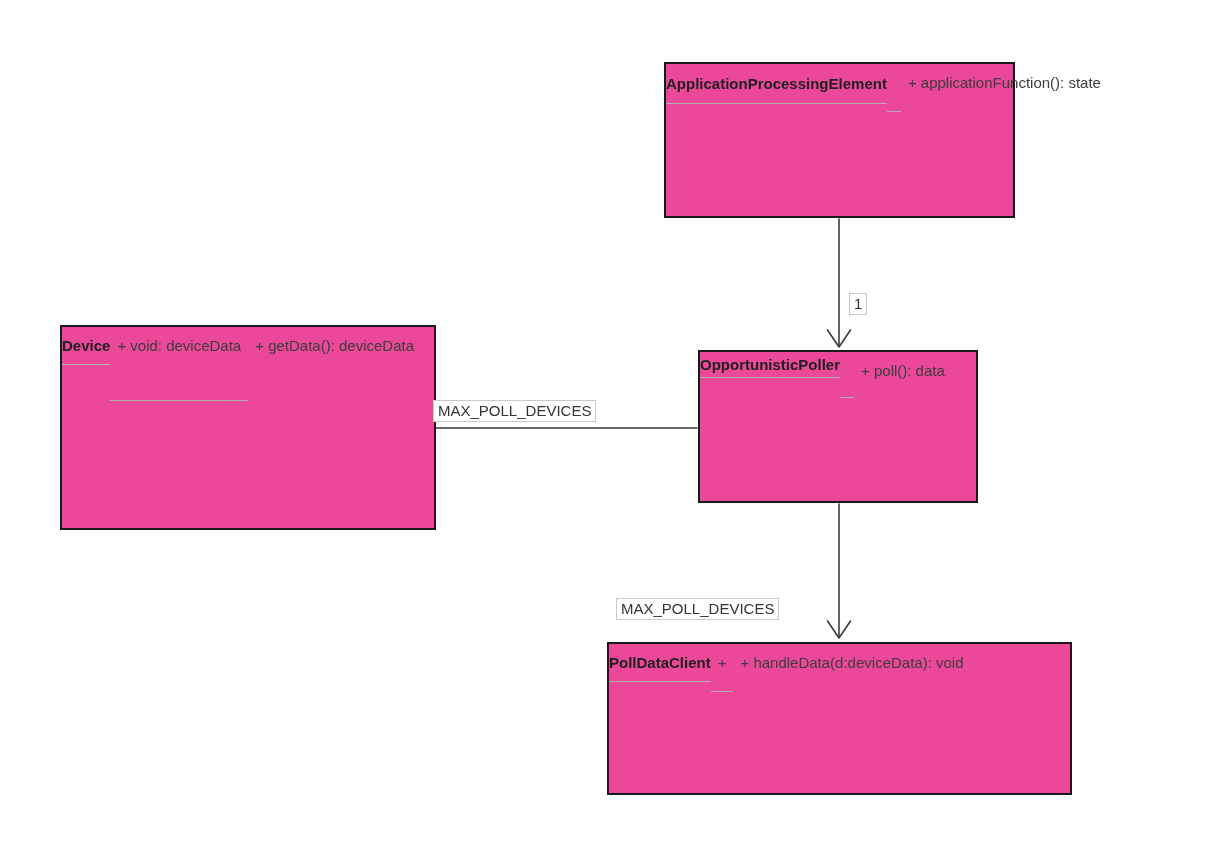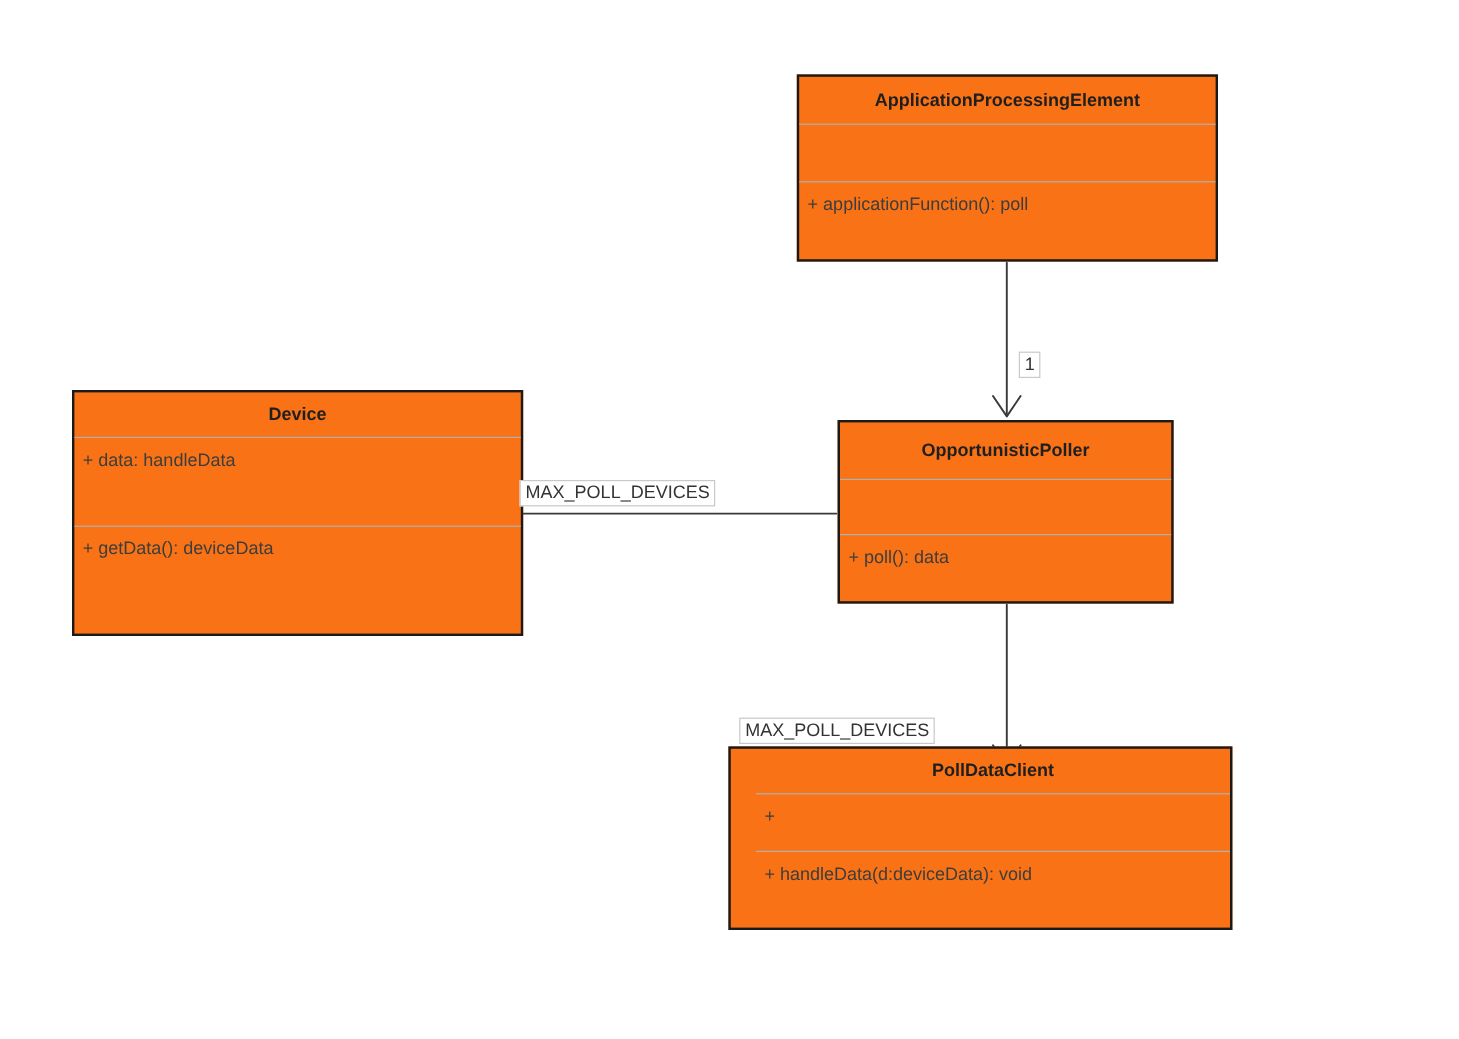--- a/index.html
+++ b/index.html
@@ -13,24 +13,24 @@
   }
   #connector-layer {
     position: absolute;
     left: 0; top: 0;
     width: 1216px; height: 866px;
     pointer-events: none;
   }
   .uml-class {
     position: absolute;
     box-sizing: border-box;
-    background: #f97316;
+    background: #ec4899;
     border: 2px solid #1a1a1a;
     display: flex;
-    flex-direction: column;
+    flex-direction: row;
     color: #3d3d3d;
   }
   .uml-title {
     box-sizing: border-box;
     flex: 0 0 auto;
     display: flex;
     align-items: center;
     justify-content: center;
     font-size: 15px;
     font-weight: bold;
@@ -72,43 +72,43 @@
       <path d="M413 416.5 L395 428 L413 439.5"></path>
       <path d="M839 504 L839 637"></path>
       <path d="M827.5 621 L839 638 L850.5 621"></path>
     </g>
   </svg>
 
   <div class="uml-class" style="left:664px; top:62px; width:351px; height:156px;">
     <div class="uml-title" style="height:40px;">ApplicationProcessingElement</div>
     <div class="uml-section divided" style="height:48px;"></div>
     <div class="uml-section fill">
-      <div>+ applicationFunction(): poll</div>
+      <div>+ applicationFunction(): state</div>
     </div>
   </div>
 
   <div class="uml-class" style="left:60px; top:325px; width:376px; height:205px;">
     <div class="uml-title" style="height:38px;">Device</div>
     <div class="uml-section divided" style="height:74px;">
-      <div>+ data: handleData</div>
+      <div>+ void: deviceData</div>
     </div>
     <div class="uml-section fill">
       <div>+ getData(): deviceData</div>
     </div>
   </div>
 
   <div class="uml-class" style="left:698px; top:350px; width:280px; height:153px;">
-    <div class="uml-title" style="height:48px;">OpportunisticPoller</div>
+    <div class="uml-title" style="height:26px;">OpportunisticPoller</div>
     <div class="uml-section divided" style="height:46px;"></div>
     <div class="uml-section fill">
       <div>+ poll(): data</div>
     </div>
   </div>
 
-  <div class="uml-class" style="left:607px; top:622px; width:420px; height:153px;padding-left:21px;">
+  <div class="uml-class" style="left:607px; top:642px; width:465px; height:153px;">
     <div class="uml-title" style="height:38px;">PollDataClient</div>
     <div class="uml-section divided" style="height:48px;">
       <div>+</div>
     </div>
     <div class="uml-section fill">
       <div>+ handleData(d:deviceData): void</div>
     </div>
   </div>
 
   <div class="edge-label" style="left:849px; top:293px;">1</div>

